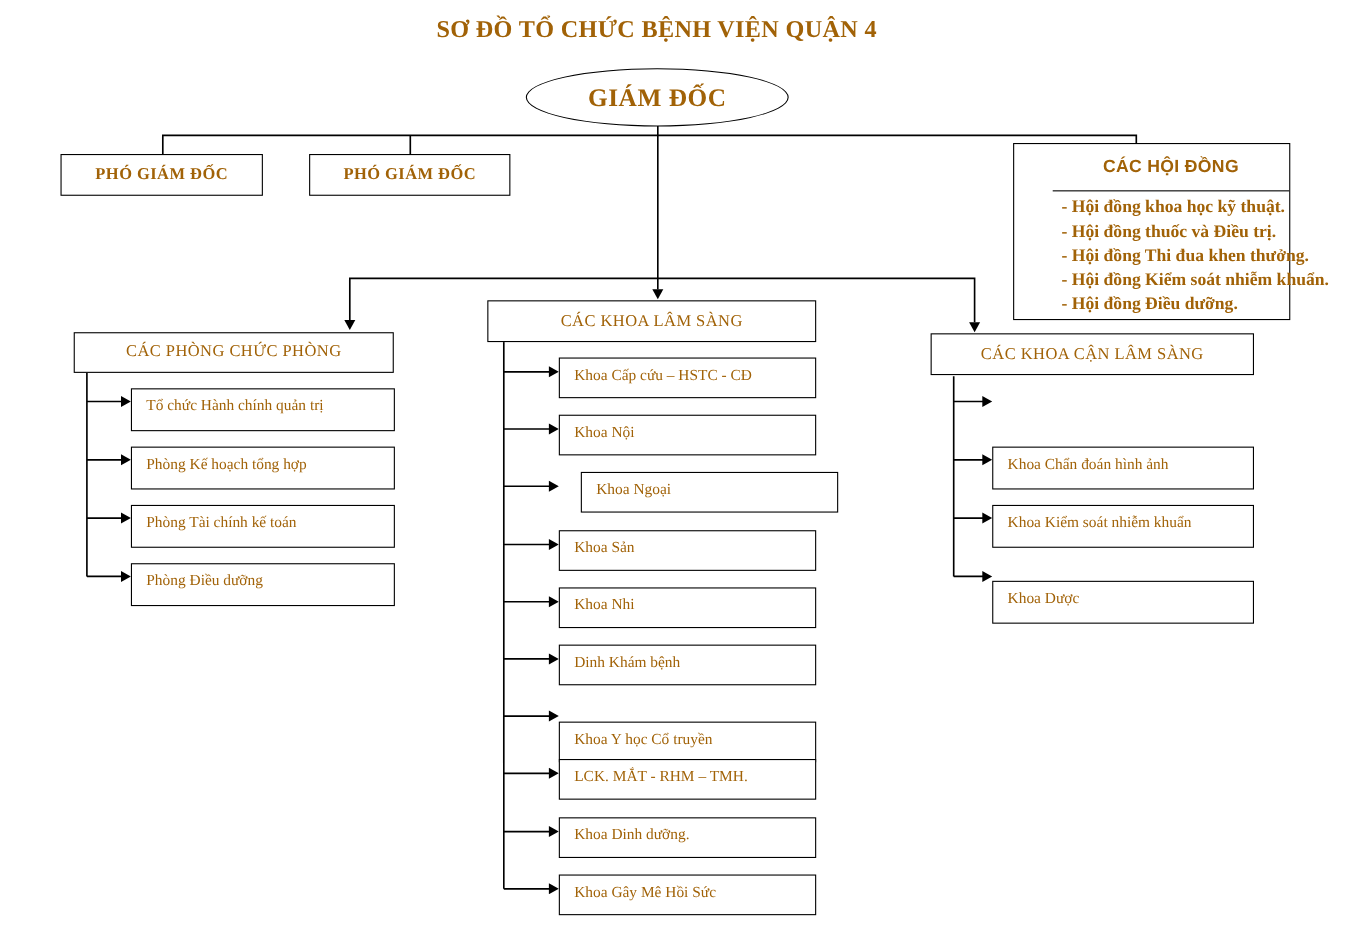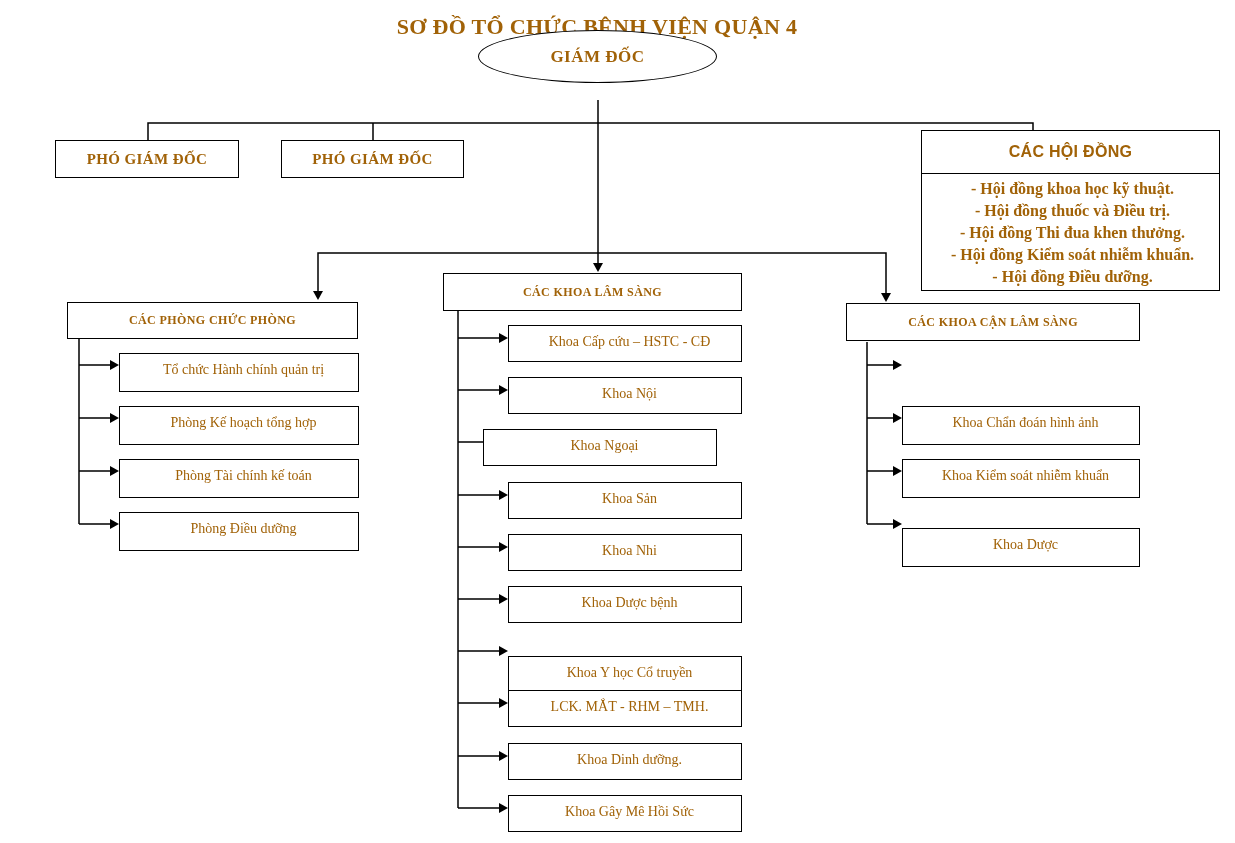--- a/index.html
+++ b/index.html
@@ -10,34 +10,34 @@
     color:#a16207;
   }
   #connectors { position:absolute; left:0; top:0; width:1235px; height:843px; }
   .abs { position:absolute; box-sizing:border-box; }
   .title {
     left:0; top:14px; width:1194px; text-align:center;
     font-size:22px; font-weight:bold; letter-spacing:0.3px;
     font-family:"Liberation Serif","DejaVu Serif",serif;
   }
   .ellipse {
-    left:478px; top:30px; width:239px; height:53px;
+    left:478px; top:62px; width:239px; height:53px;
     border:1.3px solid #000; border-radius:50%;
     display:flex; align-items:center; justify-content:center;
-    background:#fff; font-size:17px; font-weight:bold; letter-spacing:0.5px;
+    background:#fff; font-size:23px; font-weight:bold; letter-spacing:0.5px;
   }
-  .box { border:1.5px solid #000; background:#fff;text-align:center; }
+  .box { border:1.5px solid #000; background:#fff; }
   .cfix { display:flex; align-items:center; justify-content:center; }
   .deputy { font-size:15px; font-weight:bold; letter-spacing:0.4px; }
-  .colhdr { font-size:12px; font-weight:bold; letter-spacing:0.4px; }
+  .colhdr { font-size:15px; font-weight:normal; letter-spacing:0.4px; }
   .item {
     font-family:Liberation Serif, serif;
     font-size:14px; padding:8px 4px 0 13px; white-space:nowrap;
   }
-  .councils { left:921px; top:130px; width:299px; height:161px; }
+  .councils { left:921px; top:130px; width:252px; height:161px;padding-left:35px; }
   .councils-header {
     height:42px; border-bottom:1.5px solid #000;
     display:flex; align-items:center; justify-content:center;
     font-family:"Liberation Sans","DejaVu Sans",sans-serif;
     font-size:16px; font-weight:bold; letter-spacing:0.3px;
   }
   .councils-body { padding:4px 4px 0 8px; }
   .c-item { font-size:16px; line-height:22px; white-space:nowrap;font-weight:bold; }
 </style>
 </head>
@@ -107,24 +107,24 @@
 
   <div class="abs box cfix colhdr" style="left:67px;top:302px;width:291px;height:37px">CÁC PHÒNG CHỨC PHÒNG</div>
   <div class="abs box item" style="left:119px;top:353px;width:240px;height:39px">Tổ chức Hành chính quản trị</div>
   <div class="abs box item" style="left:119px;top:406px;width:240px;height:39px">Phòng Kế hoạch tổng hợp</div>
   <div class="abs box item" style="left:119px;top:459px;width:240px;height:39px">Phòng Tài chính kế toán</div>
   <div class="abs box item" style="left:119px;top:512px;width:240px;height:39px">Phòng Điều dưỡng</div>
 
   <div class="abs box cfix colhdr" style="left:443px;top:273px;width:299px;height:38px">CÁC KHOA LÂM SÀNG</div>
   <div class="abs box item" style="left:508px;top:325px;width:234px;height:37px">Khoa Cấp cứu – HSTC - CĐ</div>
   <div class="abs box item" style="left:508px;top:377px;width:234px;height:37px">Khoa Nội</div>
-  <div class="abs box item" style="left:483px;top:429px;width:234px;height:37px">Khoa Ngoại</div>
+  <div class="abs box item" style="left:528px;top:429px;width:234px;height:37px">Khoa Ngoại</div>
   <div class="abs box item" style="left:508px;top:482px;width:234px;height:37px">Khoa Sản</div>
   <div class="abs box item" style="left:508px;top:534px;width:234px;height:37px">Khoa Nhi</div>
-  <div class="abs box item" style="left:508px;top:586px;width:234px;height:37px">Khoa Dược bệnh</div>
+  <div class="abs box item" style="left:508px;top:586px;width:234px;height:37px">Dinh Khám bệnh</div>
   <div class="abs box item" style="left:508px;top:656px;width:234px;height:37px">Khoa Y học Cổ truyền</div>
   <div class="abs box item" style="left:508px;top:690px;width:234px;height:37px">LCK. MẮT - RHM – TMH.</div>
   <div class="abs box item" style="left:508px;top:743px;width:234px;height:37px">Khoa Dinh dưỡng.</div>
   <div class="abs box item" style="left:508px;top:795px;width:234px;height:37px">Khoa Gây Mê Hồi Sức</div>
 
   <div class="abs box cfix colhdr" style="left:846px;top:303px;width:294px;height:38px">CÁC KHOA CẬN LÂM SÀNG</div>
   <div class="abs box item" style="left:902px;top:406px;width:238px;height:39px">Khoa Chẩn đoán hình ảnh</div>
   <div class="abs box item" style="left:902px;top:459px;width:238px;height:39px">Khoa Kiểm soát nhiễm khuẩn</div>
   <div class="abs box item" style="left:902px;top:528px;width:238px;height:39px">Khoa Dược</div>
 

